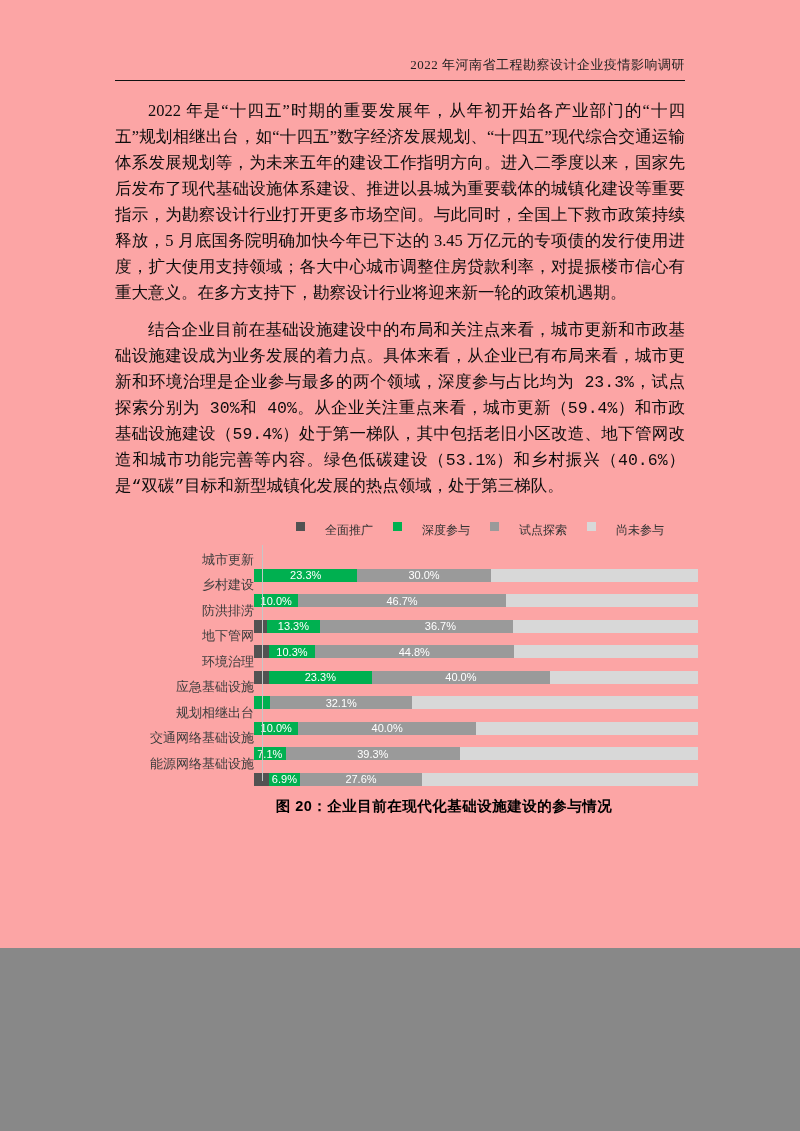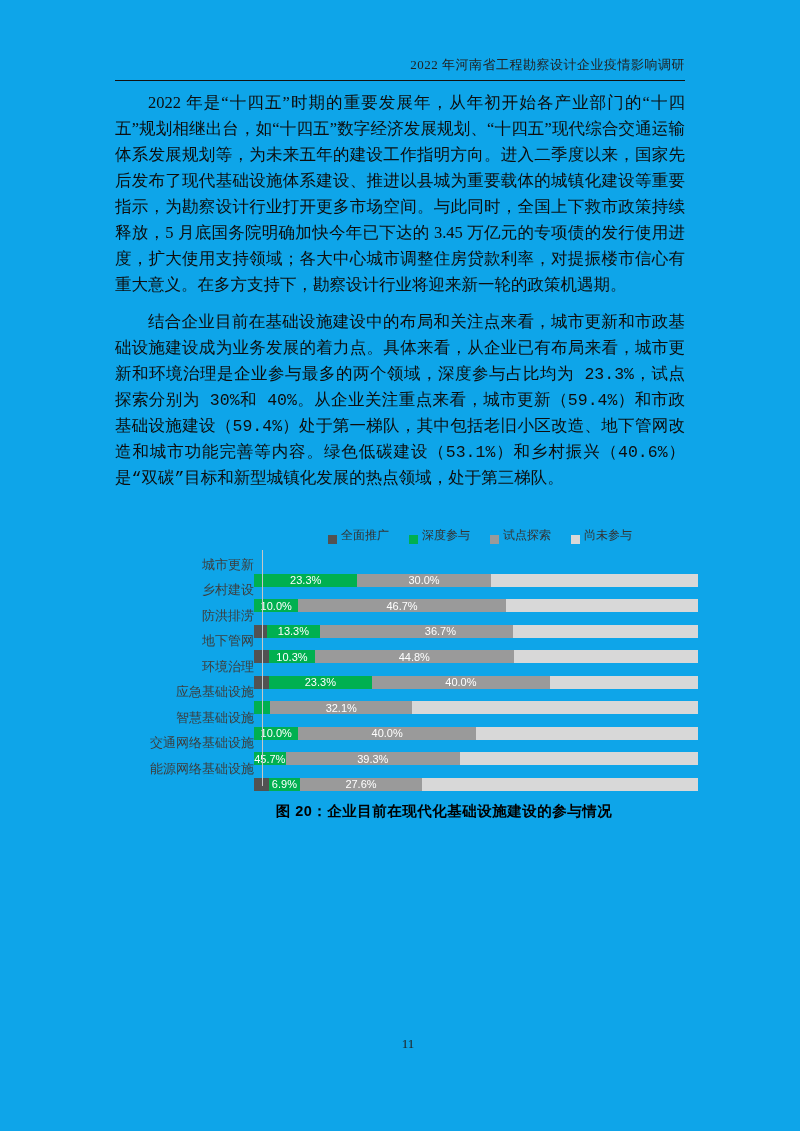--- a/index.html
+++ b/index.html
@@ -1,20 +1,20 @@
 <!DOCTYPE html>
 <html><head>
 <meta charset="utf-8">
 <style>
   html,body{margin:0;padding:0;background:#888;}
   .page{
     position:relative;
-    width:800px;height:1131px;
+    width:800px;height:948px;
     margin:0 auto;
-    background:#0ea5e9;
+    background:#fca5a5;
     overflow:hidden;
     font-family:"Liberation Serif", serif;
     color:#111;
   }
   
   .header{
     margin:0 115px;
     padding-top:56px;
     padding-bottom:6px;
     border-bottom:1.5px solid #111;
@@ -26,40 +26,40 @@
   
   .content{margin:0 115px;}
   .content p{
     margin:0;
     font-size:16.5px;
     line-height:26px;
     text-align:justify;
     text-indent:2em;
     color:#0d0d0d;
   }
-  .content p.p1{margin-top:9px;}
+  .content p.p1{margin-top:17px;}
   .content p.p2{margin-top:12px;font-family:Liberation Mono, monospace;}
 
   
   .chart{
     margin-left:150px;
     width:548px;
     font-family:"Liberation Sans", sans-serif;
   }
   .legend{
     margin-top:22px;
     margin-left:112px;
     display:flex;
     justify-content:center;
     gap:20px;
     font-size:12px;
     color:#333;
     align-items:center;
   }
-  .legend-item{display:flex;align-items:flex-end;gap:4px;white-space:nowrap;margin-top:13px;}
+  .legend-item{display:flex;align-items:flex-start;gap:20px;white-space:nowrap;}
   .swatch{width:9px;height:9px;display:inline-block;flex:0 0 auto;}
   .rows{
     position:relative;
     margin-top:8px;
     padding-bottom:4px;
   }
   .rows::before{
     content:"";
     position:absolute;
     left:112px;top:-2px;bottom:0;
@@ -194,31 +194,31 @@
         </div>
         <div class="crow">
           <div class="cat">应急基础设施</div>
           <div class="track">
             <div class="seg" style="width: 3.6%; background: rgb(0, 176, 80);"></div>
             <div class="seg" style="width: 32.1%; background: rgb(154, 154, 154);">32.1%</div>
             <div class="seg" style="width: 64.3%; background: rgb(216, 216, 216);"></div>
           </div>
         </div>
         <div class="crow">
-          <div class="cat">智慧基础设施</div>
+          <div class="cat">规划相继出台</div>
           <div class="track">
             <div class="seg" style="width: 10%; background: rgb(0, 176, 80);">10.0%</div>
             <div class="seg" style="width: 40%; background: rgb(154, 154, 154);">40.0%</div>
             <div class="seg" style="width: 50%; background: rgb(216, 216, 216);"></div>
           </div>
         </div>
         <div class="crow">
           <div class="cat">交通网络基础设施</div>
           <div class="track">
-            <div class="seg" style="width: 7.1%; background: rgb(0, 176, 80);">45.7%</div>
+            <div class="seg" style="width: 7.1%; background: rgb(0, 176, 80);">7.1%</div>
             <div class="seg" style="width: 39.3%; background: rgb(154, 154, 154);">39.3%</div>
             <div class="seg" style="width: 53.6%; background: rgb(216, 216, 216);"></div>
           </div>
         </div>
         <div class="crow">
           <div class="cat">能源网络基础设施</div>
           <div class="track">
             <div class="seg" style="width: 3.4%; background: rgb(82, 82, 82);"></div>
             <div class="seg" style="width: 6.9%; background: rgb(0, 176, 80);">6.9%</div>
             <div class="seg" style="width: 27.6%; background: rgb(154, 154, 154);">27.6%</div>

